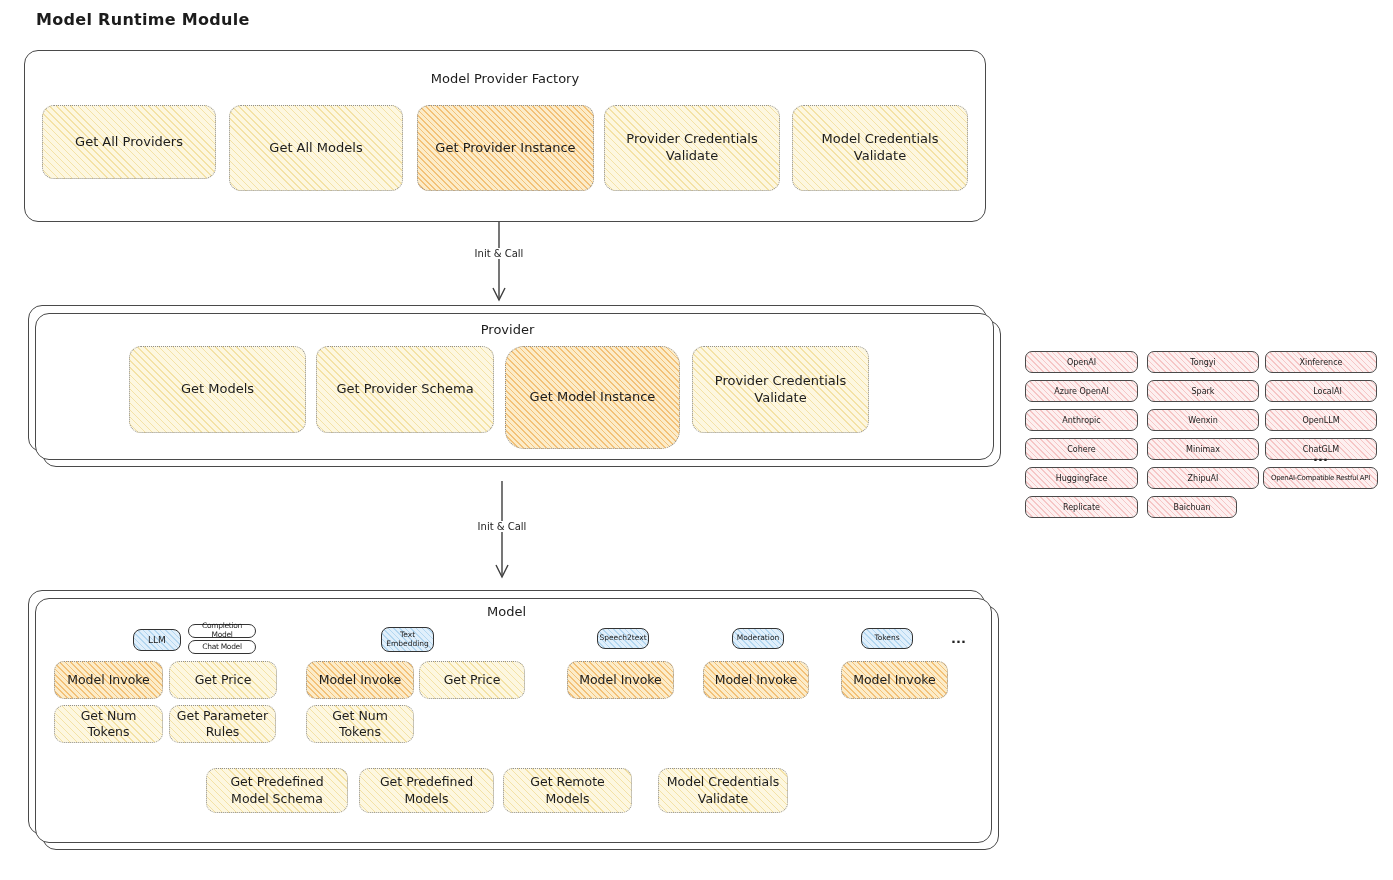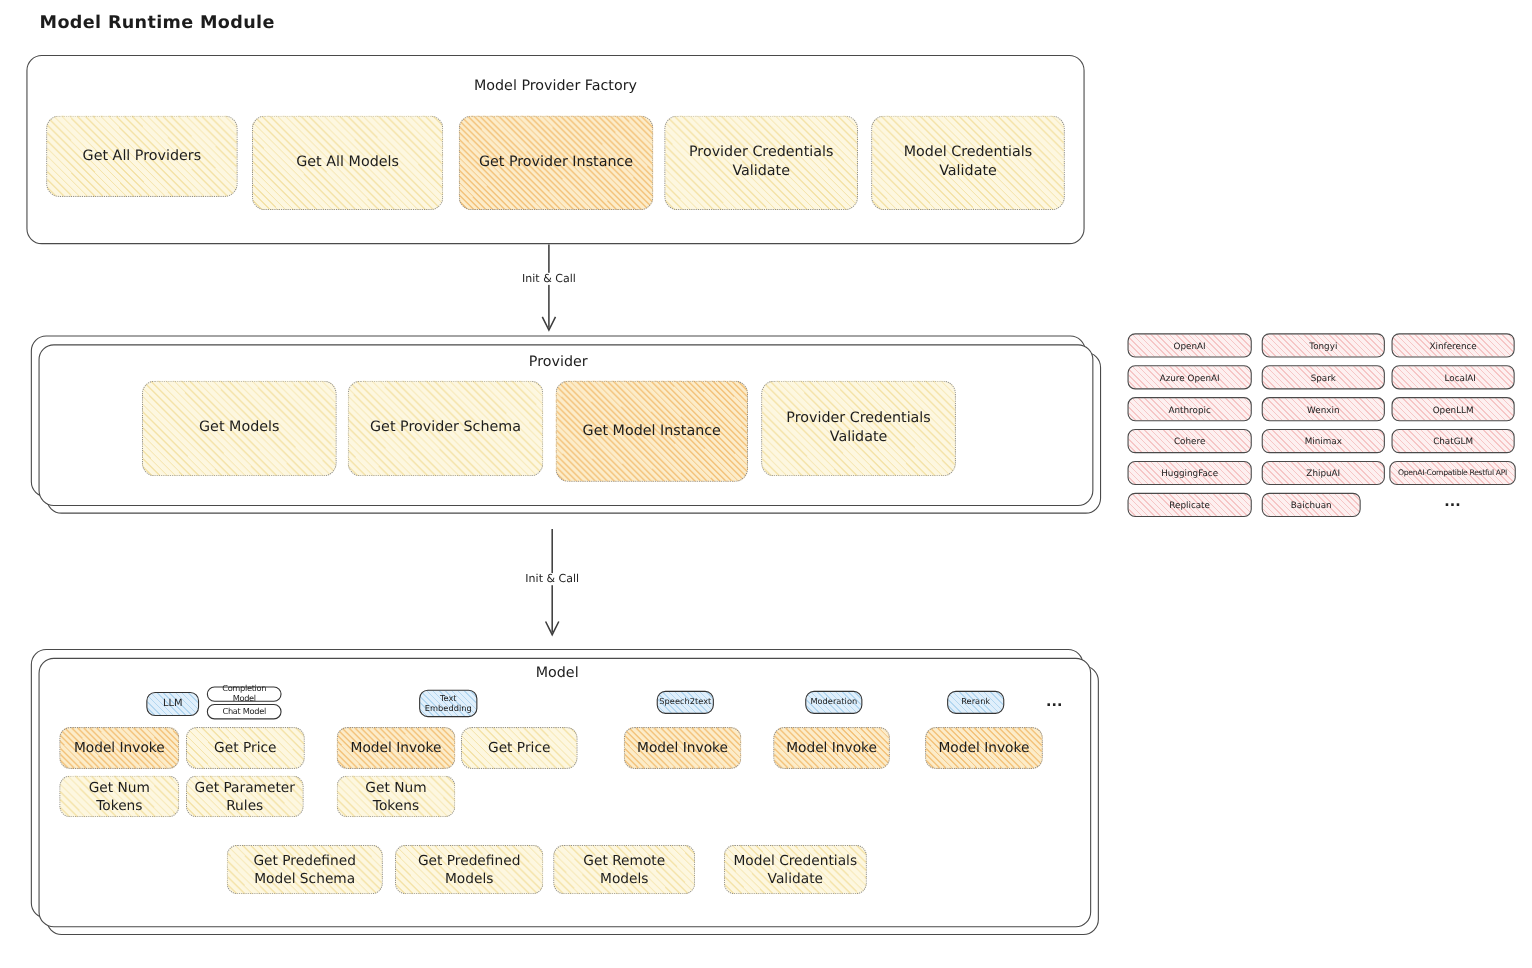--- a/index.html
+++ b/index.html
@@ -60,20 +60,21 @@
   .pill.white{background:#fff;font-size:7.5px;letter-spacing:-.3px;}
   
   .pnode{
     position:absolute;display:flex;align-items:center;justify-content:center;
     text-align:center;border:1.4px solid #4a4a4a;border-radius:7px;
     font-size:8px;box-sizing:border-box;padding:1px 2px;
     background-color:var(--pink-fill,#fdf0f0);
     background-image:repeating-linear-gradient(45deg,
       var(--pink-hatch,#f6c6c6) 0,var(--pink-hatch,#f6c6c6) 1px,
       transparent 1px,transparent 4px);
+    margin-top:48px;
   }
   .pnode.wide{font-size:7px;letter-spacing:-.3px;}
   .ellipsis{position:absolute;font-size:13px;font-weight:bold;color:#222;}
   
   .arrow{position:absolute;z-index:2;}
   .arrow svg{display:block;}
   .arrow-label{
     position:absolute;left:50%;transform:translateX(-50%);
     background:#fff;font-size:10px;padding:0 3px;white-space:nowrap;color:#222;
   }
@@ -113,21 +114,21 @@
   </div>
 
   <div class="frame stack" style="left:28px;top:305px;width:957px;height:145px;">
     <div class="frame-title" style="top:16px;">Provider</div>
     <div class="btn yellow" style="left:100px;top:40px;width:177px;height:87px;">
         <span>Get Models</span>
       </div>
     <div class="btn yellow" style="left:287px;top:40px;width:178px;height:87px;">
         <span>Get Provider Schema</span>
       </div>
-    <div class="btn orange" style="left:476px;top:40px;width:175px;height:92px;">
+    <div class="btn orange" style="left:476px;top:40px;width:175px;height:103px;border-radius:19px;">
         <span>Get Model Instance</span>
       </div>
     <div class="btn yellow" style="left:663px;top:40px;width:177px;height:87px;">
         <span>Provider Credentials Validate</span>
       </div>
   </div>
 
   <div>
 
     <div class="pnode" style="left:1025px;top:303px;width:113px;height:22px;">OpenAI</div>
@@ -194,21 +195,21 @@
     <div class="pill blue" style="left:568px;top:37px;width:52px;height:21px;font-size:7.5px;">Speech2text</div>
     <div class="btn orange small" style="left:538px;top:70px;width:107px;height:38px;">
         <span>Model Invoke</span>
       </div>
 
     <div class="pill blue" style="left:703px;top:37px;width:52px;height:21px;font-size:7.5px;">Moderation</div>
     <div class="btn orange small" style="left:674px;top:70px;width:106px;height:38px;">
         <span>Model Invoke</span>
       </div>
 
-    <div class="pill blue" style="left:832px;top:37px;width:52px;height:21px;font-size:7.5px;">Rerank</div>
+    <div class="pill blue" style="left:832px;top:37px;width:52px;height:21px;font-size:7.5px;">Tokens</div>
     <div class="btn orange small" style="left:812px;top:70px;width:107px;height:38px;">
         <span>Model Invoke</span>
       </div>
 
     <div class="ellipsis" style="left:922px;top:40px;">...</div>
 
     <div class="btn yellow small" style="left:177px;top:177px;width:142px;height:45px;">
         <span>Get Predefined Model Schema</span>
       </div>
     <div class="btn yellow small" style="left:330px;top:177px;width:135px;height:45px;">

